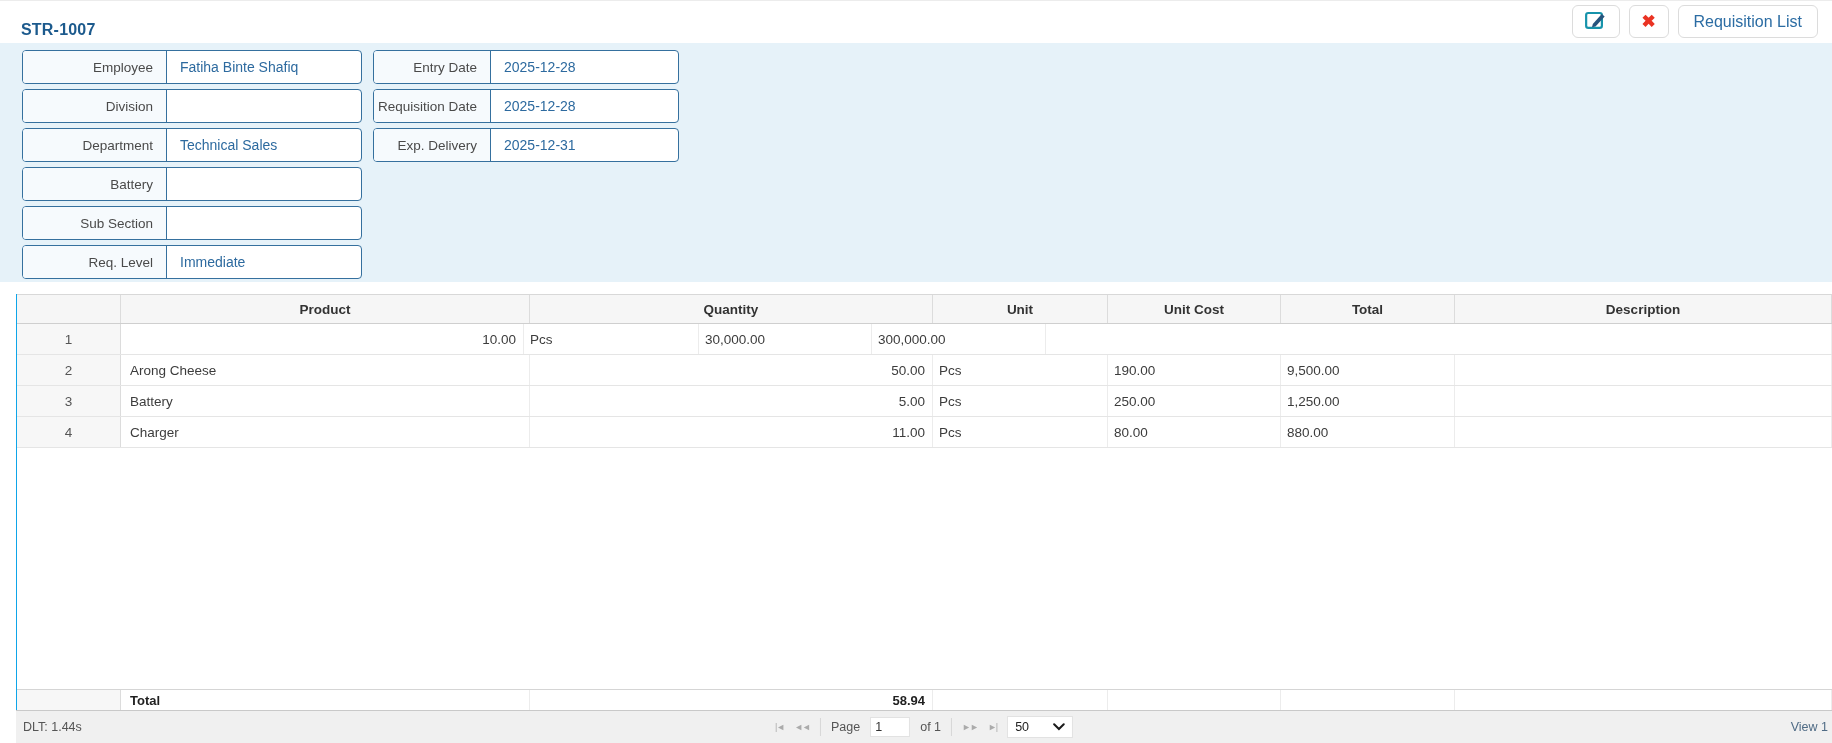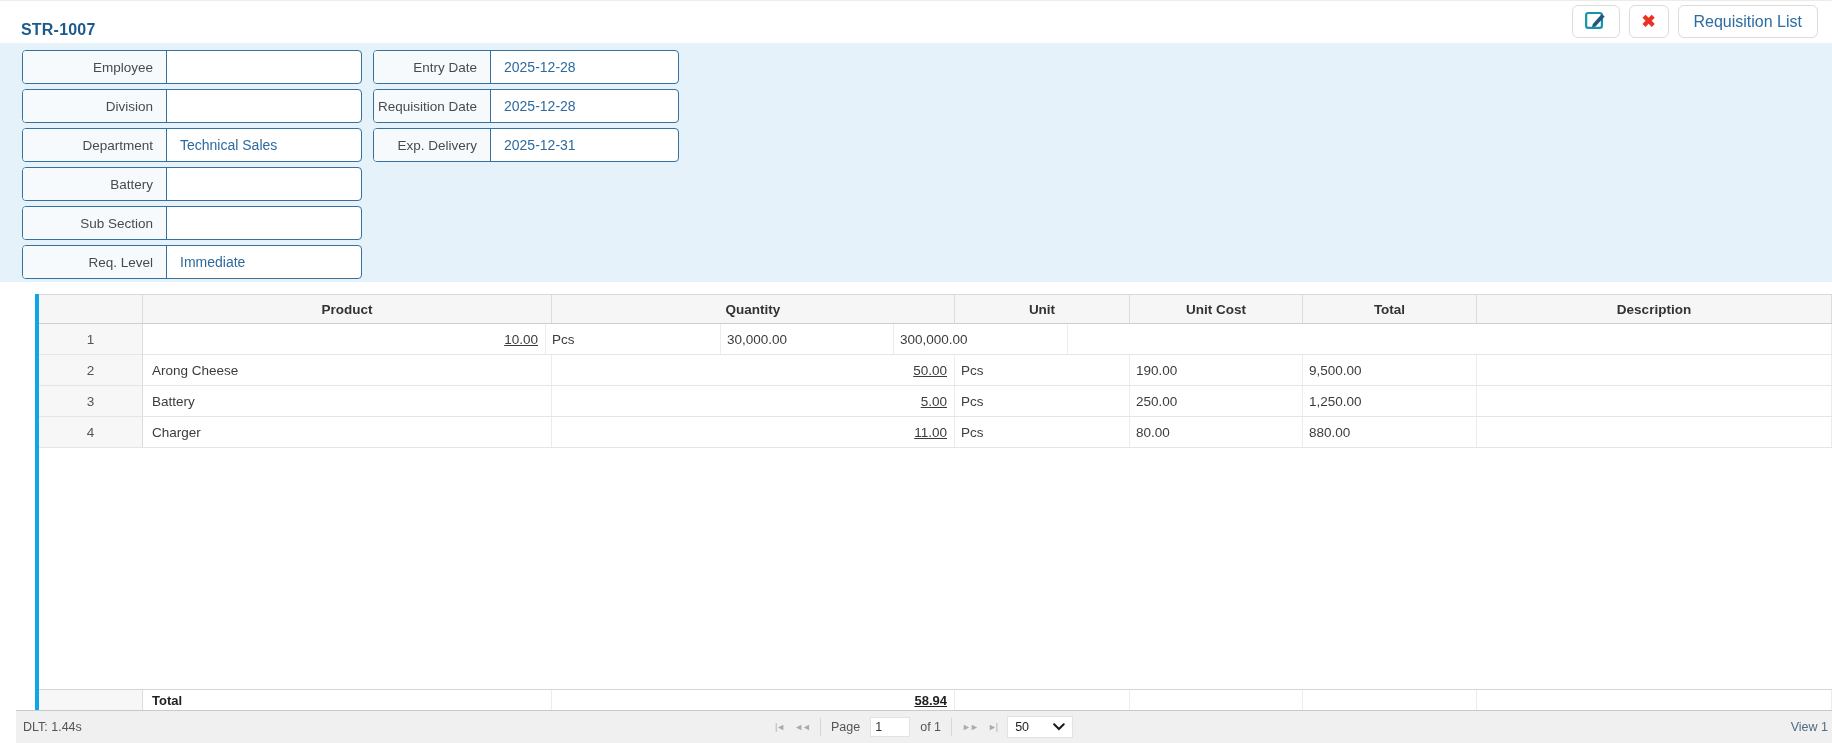--- a/index.html
+++ b/index.html
@@ -22,35 +22,35 @@
   .fields-col { position:absolute; top:7px; display:flex; flex-direction:column; gap:5px; }
   .col-left { left:22px; width:340px; }
   .col-right { left:373px; width:306px; }
   .field { display:flex; height:34px; background:#fff; border:1px solid #35709e; border-radius:4px; overflow:hidden; }
   .field-label { background:#f6fafd; border-right:1px solid #35709e; display:flex; align-items:center; justify-content:flex-end; padding-right:13px; color:#4a4a4a; font-size:13.5px; flex:0 0 auto; }
   .col-left .field-label { width:144px; }
   .col-right .field-label { width:117px; }
   .field-value { flex:1; display:flex; align-items:center; padding-left:13px; color:#2d6a9f; font-size:14px; white-space:nowrap; }
 
   
-  .grid { position:absolute; top:293px; left:16px; right:0; bottom:32px; display:flex; flex-direction:column; border-left:4px solid #0ea5e9; background:#fff;margin-left:19px; }
+  .grid { position:absolute; top:293px; left:16px; right:0; bottom:32px; display:flex; flex-direction:column; border-left:1px solid #0ea5e9; background:#fff; }
   .grid-header { display:flex; height:30px; flex:0 0 auto; background:#f6f6f6; border-top:1px solid #d8d8d8; border-bottom:1px solid #cfcfcf; font-size:13.5px; font-weight:bold; color:#333; }
   .hcell { display:flex; align-items:center; justify-content:center; border-right:1px solid #dcdcdc; }
   .c-sl { width:104px; flex:0 0 auto; }
   .c-product { width:409px; flex:0 0 auto; }
   .c-qty { width:403px; flex:0 0 auto; }
   .c-unit { width:175px; flex:0 0 auto; }
   .c-cost { width:173px; flex:0 0 auto; }
   .c-total { width:174px; flex:0 0 auto; }
   .c-desc { flex:1 1 auto; }
   .grid-row { display:flex; height:31px; flex:0 0 auto; background:#fff; border-bottom:1px solid #e5e5e5; font-size:13.5px; color:#3c3c3c; }
   .cell { display:flex; align-items:center; border-right:1px solid #ececec; overflow:hidden; }
   .cell.c-sl { background:#f7f7f7; justify-content:center; color:#555; border-right:1px solid #dcdcdc; }
   .cell.c-product { padding-left:9px; }
-  .cell.c-qty { justify-content:flex-end; padding-right:7px;text-decoration:underline; }
+  .cell.c-qty { justify-content:flex-end; padding-right:7px; }
   .cell.c-unit, .cell.c-cost, .cell.c-total { padding-left:6px; }
   .grid-filler { flex:1 1 auto; background:#fff; }
   .grid-totalrow { display:flex; height:22px; flex:0 0 auto; background:#fff; border-top:1px solid #d5d5d5; border-bottom:1px solid #cfcfcf; font-size:13px; font-weight:bold; color:#1f1f1f; }
   .grid-totalrow .cell { align-items:center; }
 
   
   .pagerbar { position:absolute; bottom:0; left:16px; right:0; height:33px; background:#f0f0f0; border-top:1px solid #c9c9c9; }
   .dlt-text { position:absolute; left:7px; top:50%; transform:translateY(-50%); font-size:12.5px; color:#555; }
   .pager-center { position:absolute; left:50%; top:50%; transform:translate(-50%,-50%); display:flex; align-items:center; gap:10px; }
   .pg-icon { color:#ababab; font-size:9px; letter-spacing:-1px; cursor:pointer; user-select:none; }
@@ -83,20 +83,21 @@
         <span>Requisition List</span>
       </div>
     </div>
   </div>
 
   <div class="formarea">
 
     <div class="fields-col col-left">
       <div class="field">
         <div class="field-label">Employee</div>
+        <div class="field-value">Fatiha Binte Shafiq</div>
       </div>
       <div class="field">
         <div class="field-label">Division</div>
         <div class="field-value"></div>
       </div>
       <div class="field">
         <div class="field-label">Department</div>
         <div class="field-value">Technical Sales</div>
       </div>
       <div class="field">

